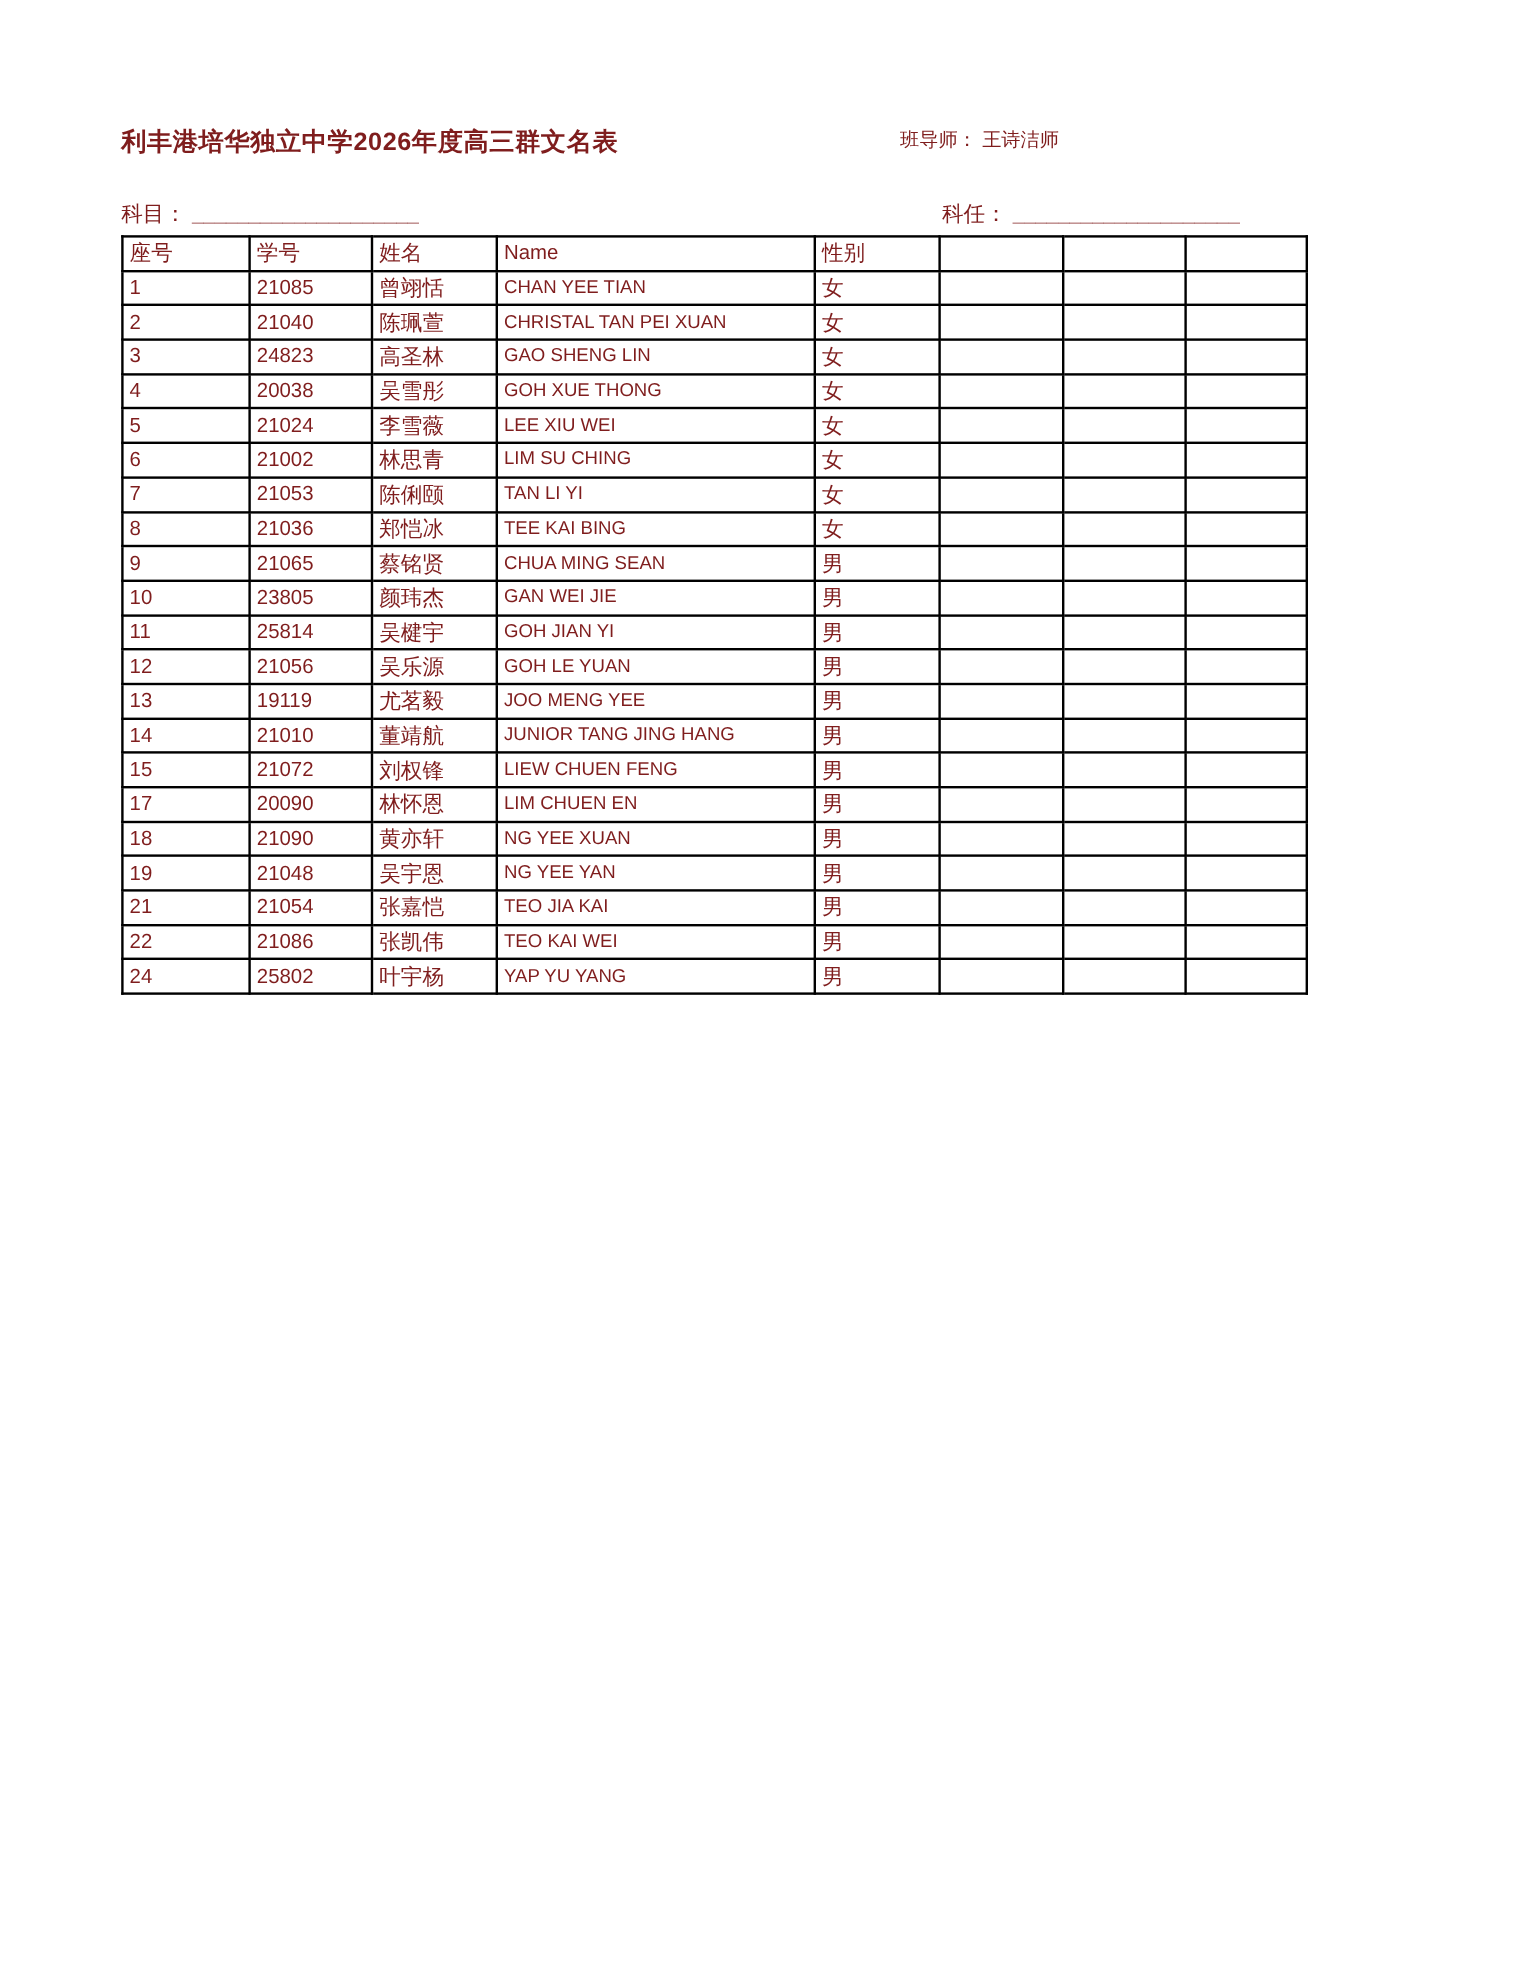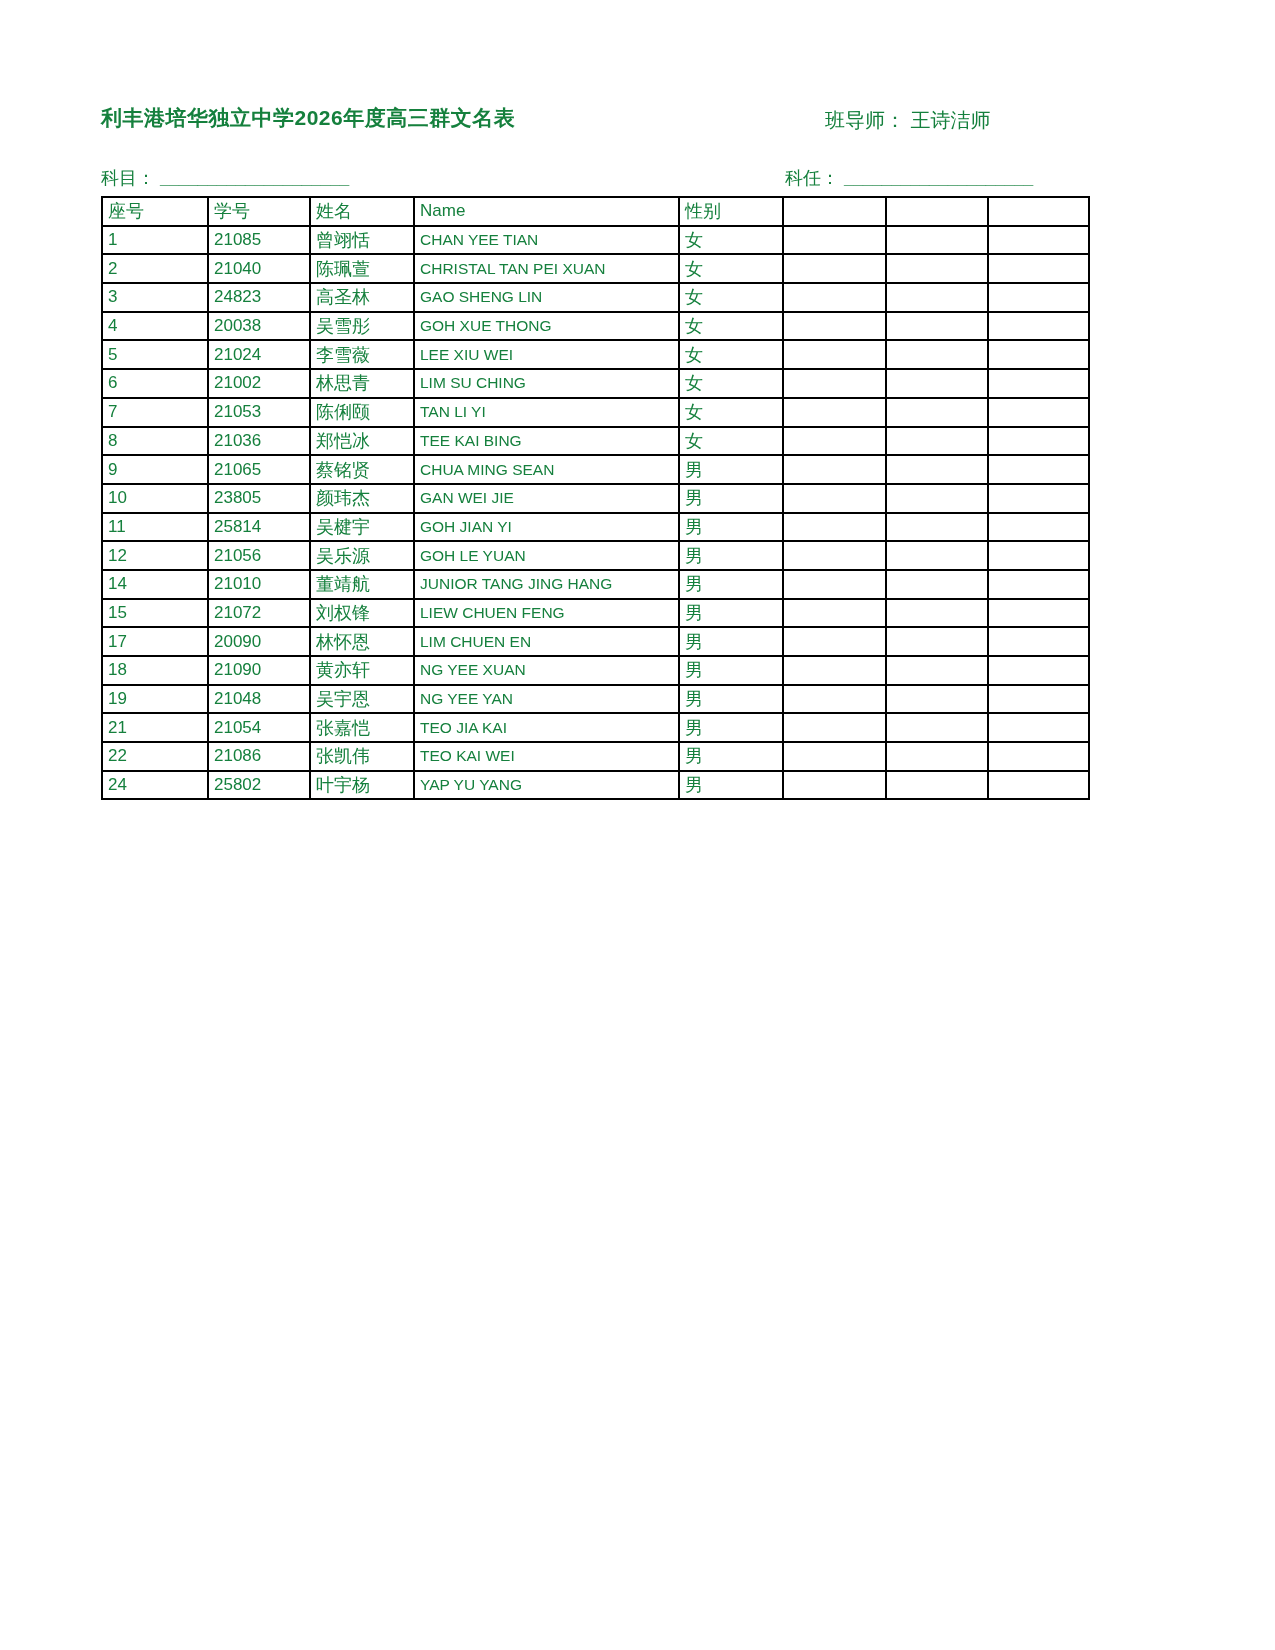--- a/index.html
+++ b/index.html
@@ -6,37 +6,37 @@
     margin: 0;
     padding: 0;
     background: #ffffff;
   }
   #page {
     position: relative;
     width: 1275px;
     height: 1650px;
     background: #ffffff;
     font-family: "Liberation Sans", "DejaVu Sans", sans-serif;
-    color: #15803d;
+    color: #7f1d1d;
     overflow: hidden;
   }
   .doc-title {
     position: absolute;
     left: 101px;
     top: 104px;
     font-size: 21px;
     font-weight: bold;
     letter-spacing: 0.5px;
     white-space: nowrap;
   }
   .homeroom-line {
     position: absolute;
-    left: 825px;
+    left: 750px;
     top: 107px;
-    font-size: 20px;
+    font-size: 16px;
     white-space: nowrap;
   }
   .subject-line {
     position: absolute;
     left: 101px;
     top: 166px;
     font-size: 18px;
     white-space: nowrap;
   }
   .subject-teacher-line {
@@ -234,20 +234,30 @@
           <td class="col-seat">12</td>
           <td class="col-id">21056</td>
           <td class="col-cn">吴乐源</td>
           <td class="col-en">GOH LE YUAN</td>
           <td class="col-gender">男</td>
           <td class="col-extra"></td>
           <td class="col-extra"></td>
           <td class="col-extra"></td>
         </tr>
         <tr>
+          <td class="col-seat">13</td>
+          <td class="col-id">19119</td>
+          <td class="col-cn">尤茗毅</td>
+          <td class="col-en">JOO MENG YEE</td>
+          <td class="col-gender">男</td>
+          <td class="col-extra"></td>
+          <td class="col-extra"></td>
+          <td class="col-extra"></td>
+        </tr>
+        <tr>
           <td class="col-seat">14</td>
           <td class="col-id">21010</td>
           <td class="col-cn">董靖航</td>
           <td class="col-en">JUNIOR TANG JING HANG</td>
           <td class="col-gender">男</td>
           <td class="col-extra"></td>
           <td class="col-extra"></td>
           <td class="col-extra"></td>
         </tr>
         <tr>

